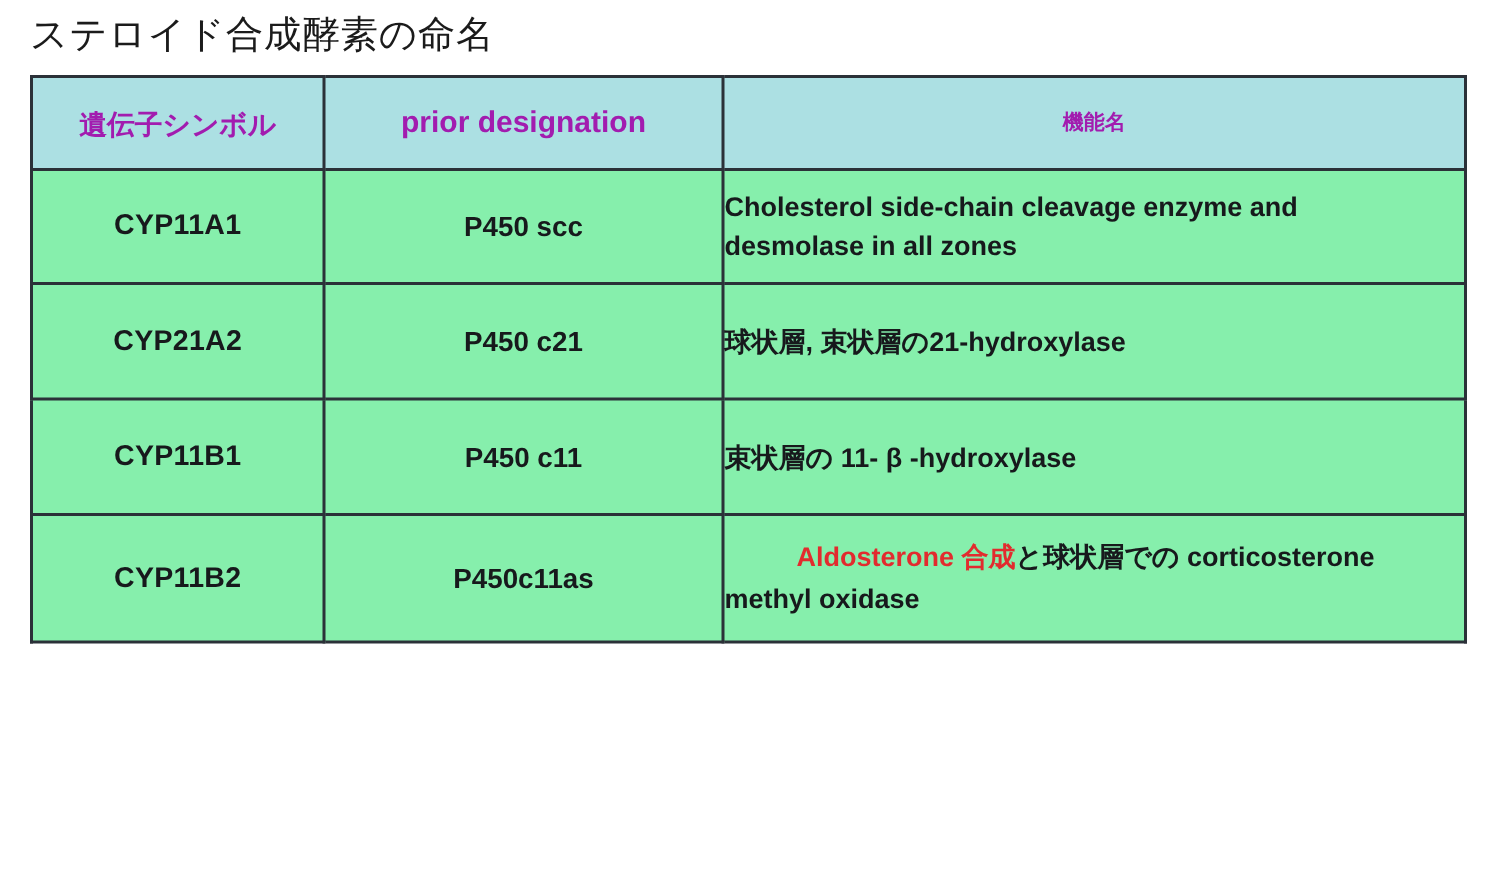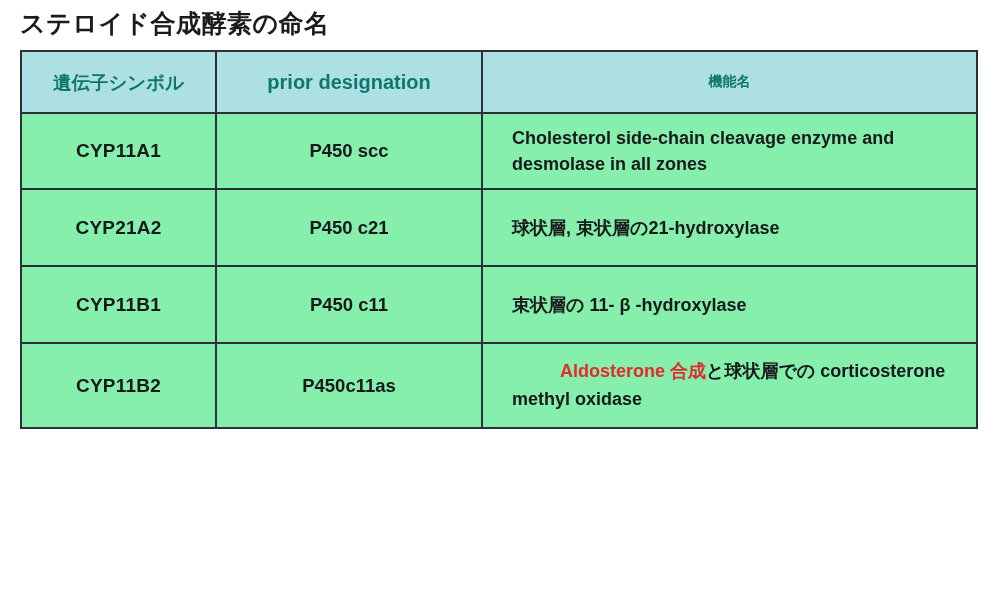--- a/index.html
+++ b/index.html
@@ -14,21 +14,21 @@
     color: #1a1a1a;
     overflow: hidden;
     position: relative;
   }
 
   .page-title {
     position: absolute;
     left: 20px;
     top: 6px;
     font-size: 25px;
-    font-weight: bold;
+    font-weight: normal;
     letter-spacing: 0.5px;
     color: #1b1b1b;
     line-height: 34px;
     white-space: nowrap;
   }
 
   .enzyme-table {
     position: absolute;
     left: 20px;
     top: 50px;
@@ -46,21 +46,21 @@
 
   .col-symbol   { width: 195px; }
   .col-prior    { width: 266px; }
   .col-function { width: 495px; }
 
   thead th {
     background: #ace0e3;
     height: 60px;
     text-align: center;
     font-size: 19px;
-    color: #0f766e;
+    color: #a21caf;
     border-bottom-width: 3px;
   }
   thead th.h-symbol { font-size: 18.5px; }
   thead th.h-prior  { font-size: 20px; }
   thead th.h-func   { font-size: 14px; }
 
   tbody tr { background: #86efac; }
 
   .cell-symbol {
     text-align: center;
@@ -81,21 +81,21 @@
   }
 
   .cell-function {
     text-align: left;
     font-size: 18px;
     color: #17191c;
     line-height: 26px;
     padding-left: 12px;
     padding-right: 8px;
   }
-  .cell-function .ln { display: block; white-space: nowrap; padding-left: 29px; }
+  .cell-function .ln { display: block; white-space: nowrap; }
 
   .r1 td { height: 74px; }
   .r2 td { height: 75px; }
   .r3 td { height: 77px; }
   .r4 td { height: 75px; }
   .r5 td { height: 75px; }
   .r6 td { height: 83px; }
 
   .r3 .cell-function { line-height: 34px; }
   .r6 .cell-function .ln { padding-bottom: 2px; }

